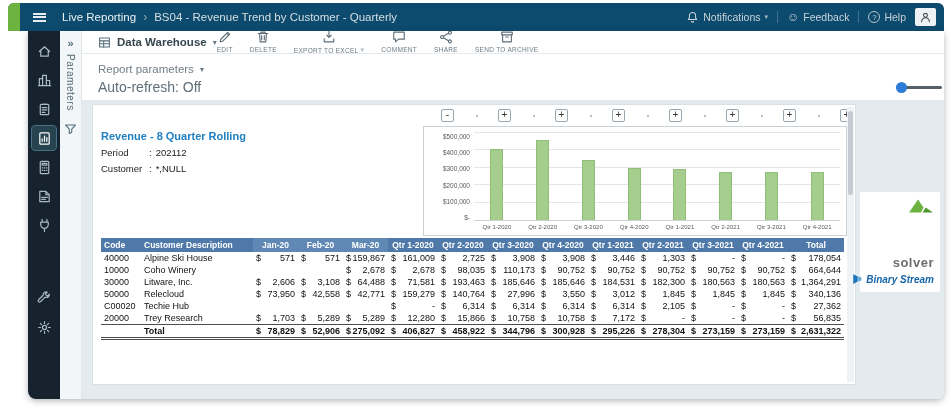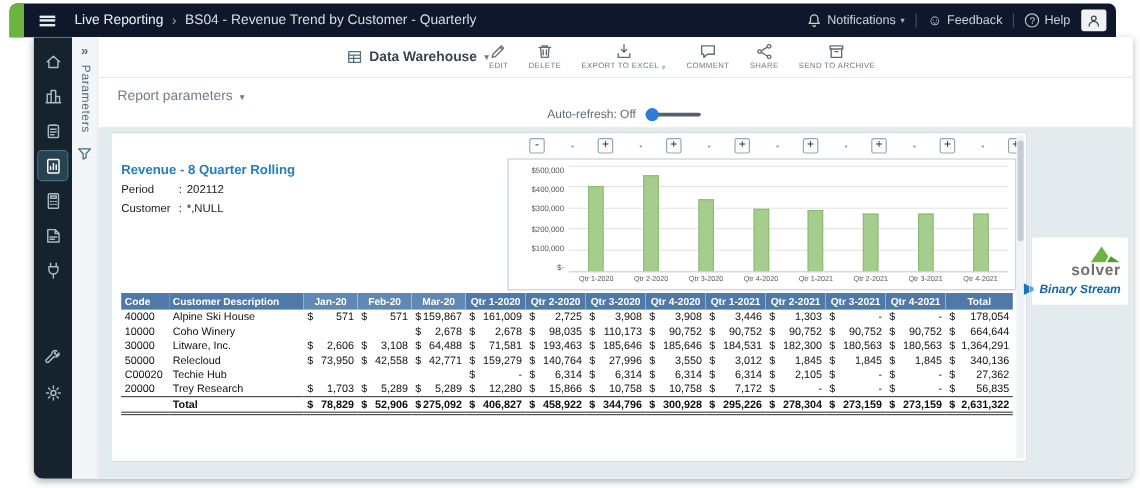--- a/index.html
+++ b/index.html
@@ -1,21 +1,21 @@
 <!DOCTYPE html>
 <html><head>
 <meta charset="utf-8">
 <style>
   * { box-sizing: border-box; margin: 0; padding: 0; }
   html,body { width:950px; height:407px; background:#fff; font-family:"Liberation Sans","DejaVu Sans",sans-serif; overflow:hidden; }
   .page { position:relative; width:950px; height:407px; }
   svg { fill:none; stroke:currentColor; stroke-width:1.3; stroke-linecap:round; stroke-linejoin:round; }
 
   
-  .app-header { position:absolute; left:8px; top:3px; right:20px; height:28px; background:#0f172a;
+  .app-header { position:absolute; left:8px; top:3px; right:6px; height:28px; background:#0c4a6e;
     border-radius:6px 6px 0 0; display:flex; align-items:center; }
   .green-block { width:12px; height:28px; background:#6DB33F; border-radius:6px 0 0 0; flex:0 0 auto; }
   .hamburger { width:13px; height:9px; border-top:2px solid #E6ECEF; border-bottom:2px solid #E6ECEF; position:relative; margin-left:13px; cursor:pointer; }
   .hamburger::after { content:""; position:absolute; left:0; right:0; top:1.5px; height:2px; background:#E6ECEF; }
   .breadcrumb { display:flex; align-items:center; gap:7px; margin-left:16px; font-size:11.5px; }
   .bc-section { color:#EDF2F4; cursor:pointer; }
   .bc-sep { color:#93A5AE; font-size:12px; }
   .bc-title { color:#D7DFE3; }
   .header-right { margin-left:auto; display:flex; align-items:center; gap:9px; padding-right:8px; color:#C9D3D8; font-size:10.5px;justify-content:flex-end; }
   .h-item { display:flex; align-items:center; gap:4px; cursor:pointer; white-space:nowrap; }
@@ -38,33 +38,33 @@
 
   
   .param-strip { width:22px; background:#F3F6F8; border-right:1px solid #E3E8EB; display:flex; flex-direction:column; align-items:center; padding-top:6px; color:#5E7681; flex:0 0 auto; }
   .chevrons { font-size:11px; font-weight:bold; cursor:pointer; color:#55707D; }
   .vert-label { writing-mode:vertical-rl; font-size:10px; margin-top:5px; letter-spacing:.5px; color:#546A75; }
   .funnel-wrap { margin-top:11px; color:#4E6A77; cursor:pointer; }
   .funnel-wrap svg { width:13px; height:13px; }
 
   
   .main { flex:1; display:flex; flex-direction:column; min-width:0; background:#fff; }
-  .row1 { height:34px; display:flex; align-items:center; justify-content:center; padding:0 24px 0 16px; border-bottom:1px solid #E6EAEC; flex:0 0 auto; }
+  .row1 { height:23px; display:flex; align-items:center; justify-content:flex-start; padding:0 24px 0 16px; border-bottom:1px solid #E6EAEC; flex:0 0 auto; }
   .dw { display:flex; align-items:center; gap:6px; font-size:11.5px; font-weight:600; color:#37474F; cursor:pointer; }
   .dw svg { width:13px; height:13px; color:#546E7A; }
   .caret { font-size:8px; color:#6A7A84; }
   .actions { display:flex; align-items:flex-start; gap:17px; overflow:hidden; }
   .action { display:flex; flex-direction:column; align-items:center; gap:2px; color:#5E6E78; cursor:pointer; }
   .action svg { width:14px; height:14px; }
   .action-label { font-size:6.5px; letter-spacing:.3px; color:#6B7B84; white-space:nowrap; display:flex; align-items:center; gap:2px; }
 
   .row2 { display:flex; align-items:center; gap:6px; padding:9px 16px 2px; font-size:11.5px; color:#6F7E86; flex:0 0 auto; }
   .row2 .caret { cursor:pointer; }
   .row2 span:first-child { cursor:pointer; }
-  .row3 { display:flex; align-items:center; justify-content:center; gap:8px; padding:2px 2px 5px 16px; font-size:10px; color:#5F6E78; flex:0 0 auto; }
+  .row3 { display:flex; align-items:center; justify-content:space-between; gap:8px; padding:2px 2px 5px 16px; font-size:14px; color:#5F6E78; flex:0 0 auto; }
   .toggle { position:relative; width:46px; height:3px; background:#55606A; border-radius:2px; cursor:pointer; }
   .knob { position:absolute; left:0; top:-4px; width:11px; height:11px; border-radius:50%; background:#2E7CD6; }
 
   
   .canvas { flex:1; background:#E4EBEE; position:relative; padding:4px 0 0 10px; overflow:hidden; }
   .sheet { position:relative; width:764px; height:calc(100% - 14px); background:#fff; border:1px solid #D9E1E5; padding:2px 8px; }
   .sheet-scrollbar { position:absolute; top:2px; right:1px; bottom:2px; width:7px; background:#F0F3F5; cursor:pointer; }
   .sheet-scrollbar::after { content:""; position:absolute; left:1px; right:1px; top:4px; height:84px; background:#C4CCD1; border-radius:3px; }
 
   .outline-row { position:relative; height:17px; }
@@ -95,21 +95,21 @@
   th { background:#4E79A9; color:#fff; font-weight:bold; font-size:8.5px; padding:2px 3px; text-align:center; white-space:nowrap; overflow:hidden; }
   th.h-month { background:#6088B4; }
   th.h-left { text-align:left; }
   td { padding:1px 3px; height:12px; white-space:nowrap; overflow:hidden; }
   td.td-code, td.td-desc { text-align:left; }
   .acct { display:flex; justify-content:space-between; }
   tr.total-row td { font-weight:bold; border-top:1px solid #4d4d4d; border-bottom:3px double #4d4d4d; }
 
   
   .logos { position:absolute; top:92px; right:4px; width:80px; background:#fff; padding:6px 6px 7px; display:flex; flex-direction:column; align-items:flex-end; gap:5px; border-radius:2px; }
-  .solver-logo { display:flex; flex-direction:column; align-items:flex-end; }
+  .solver-logo { display:flex; flex-direction:column; align-items:flex-end;gap:44px; }
   .solver-text { font-size:13px; font-weight:bold; color:#6E6E6E; letter-spacing:.5px; line-height:11px; }
   .bs-logo { display:flex; align-items:center; gap:3px;font-style:italic; }
   .bs-text { font-size:10px; font-weight:bold; color:#1565A8; white-space:nowrap; }
 </style>
 </head>
 <body>
 
 <div class="page">
 
   <header class="app-header">

